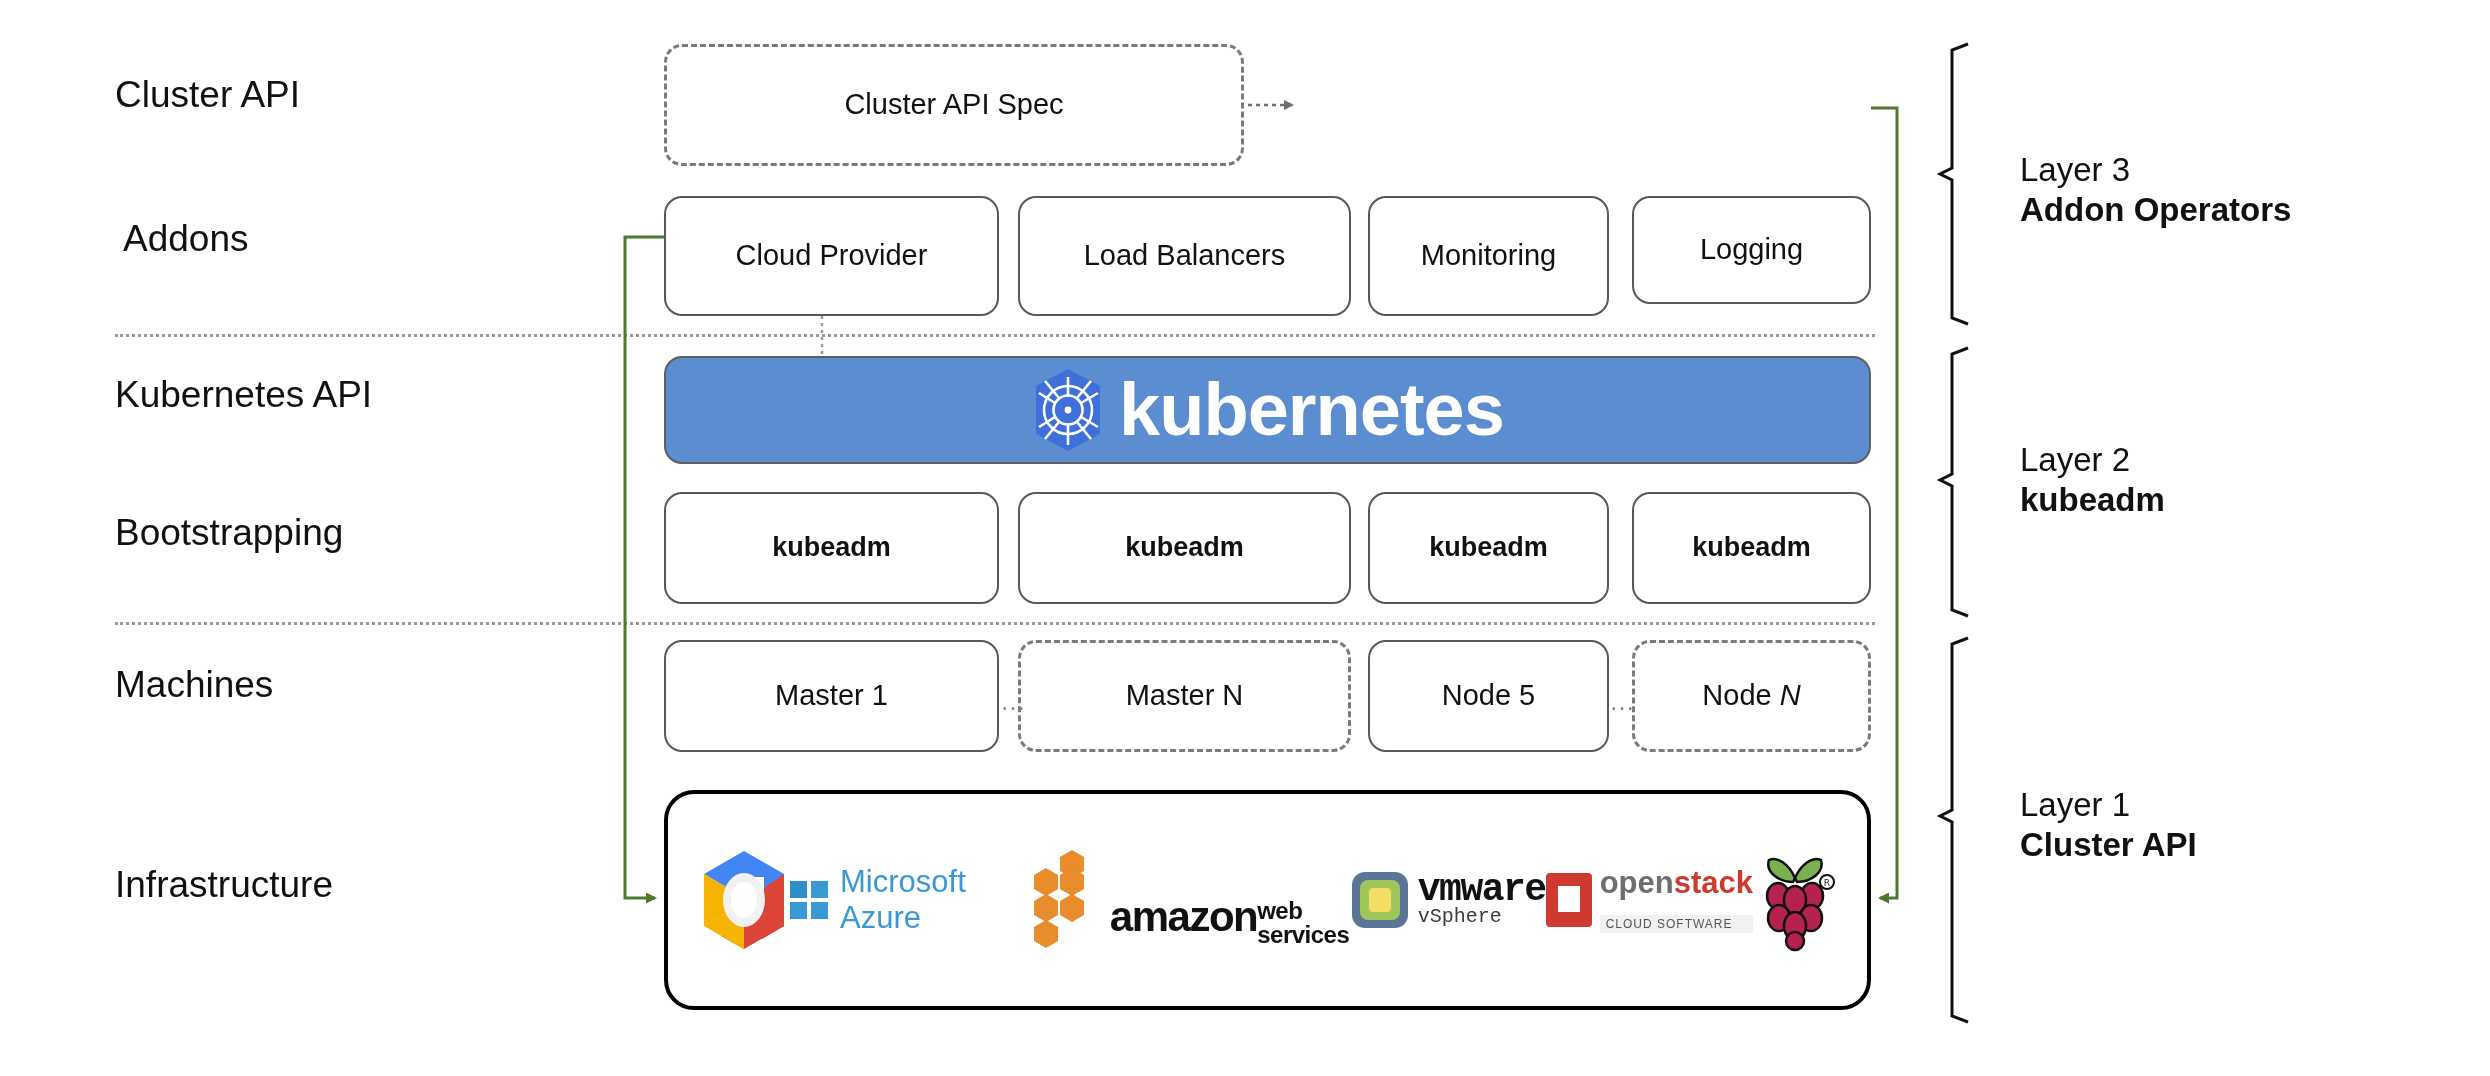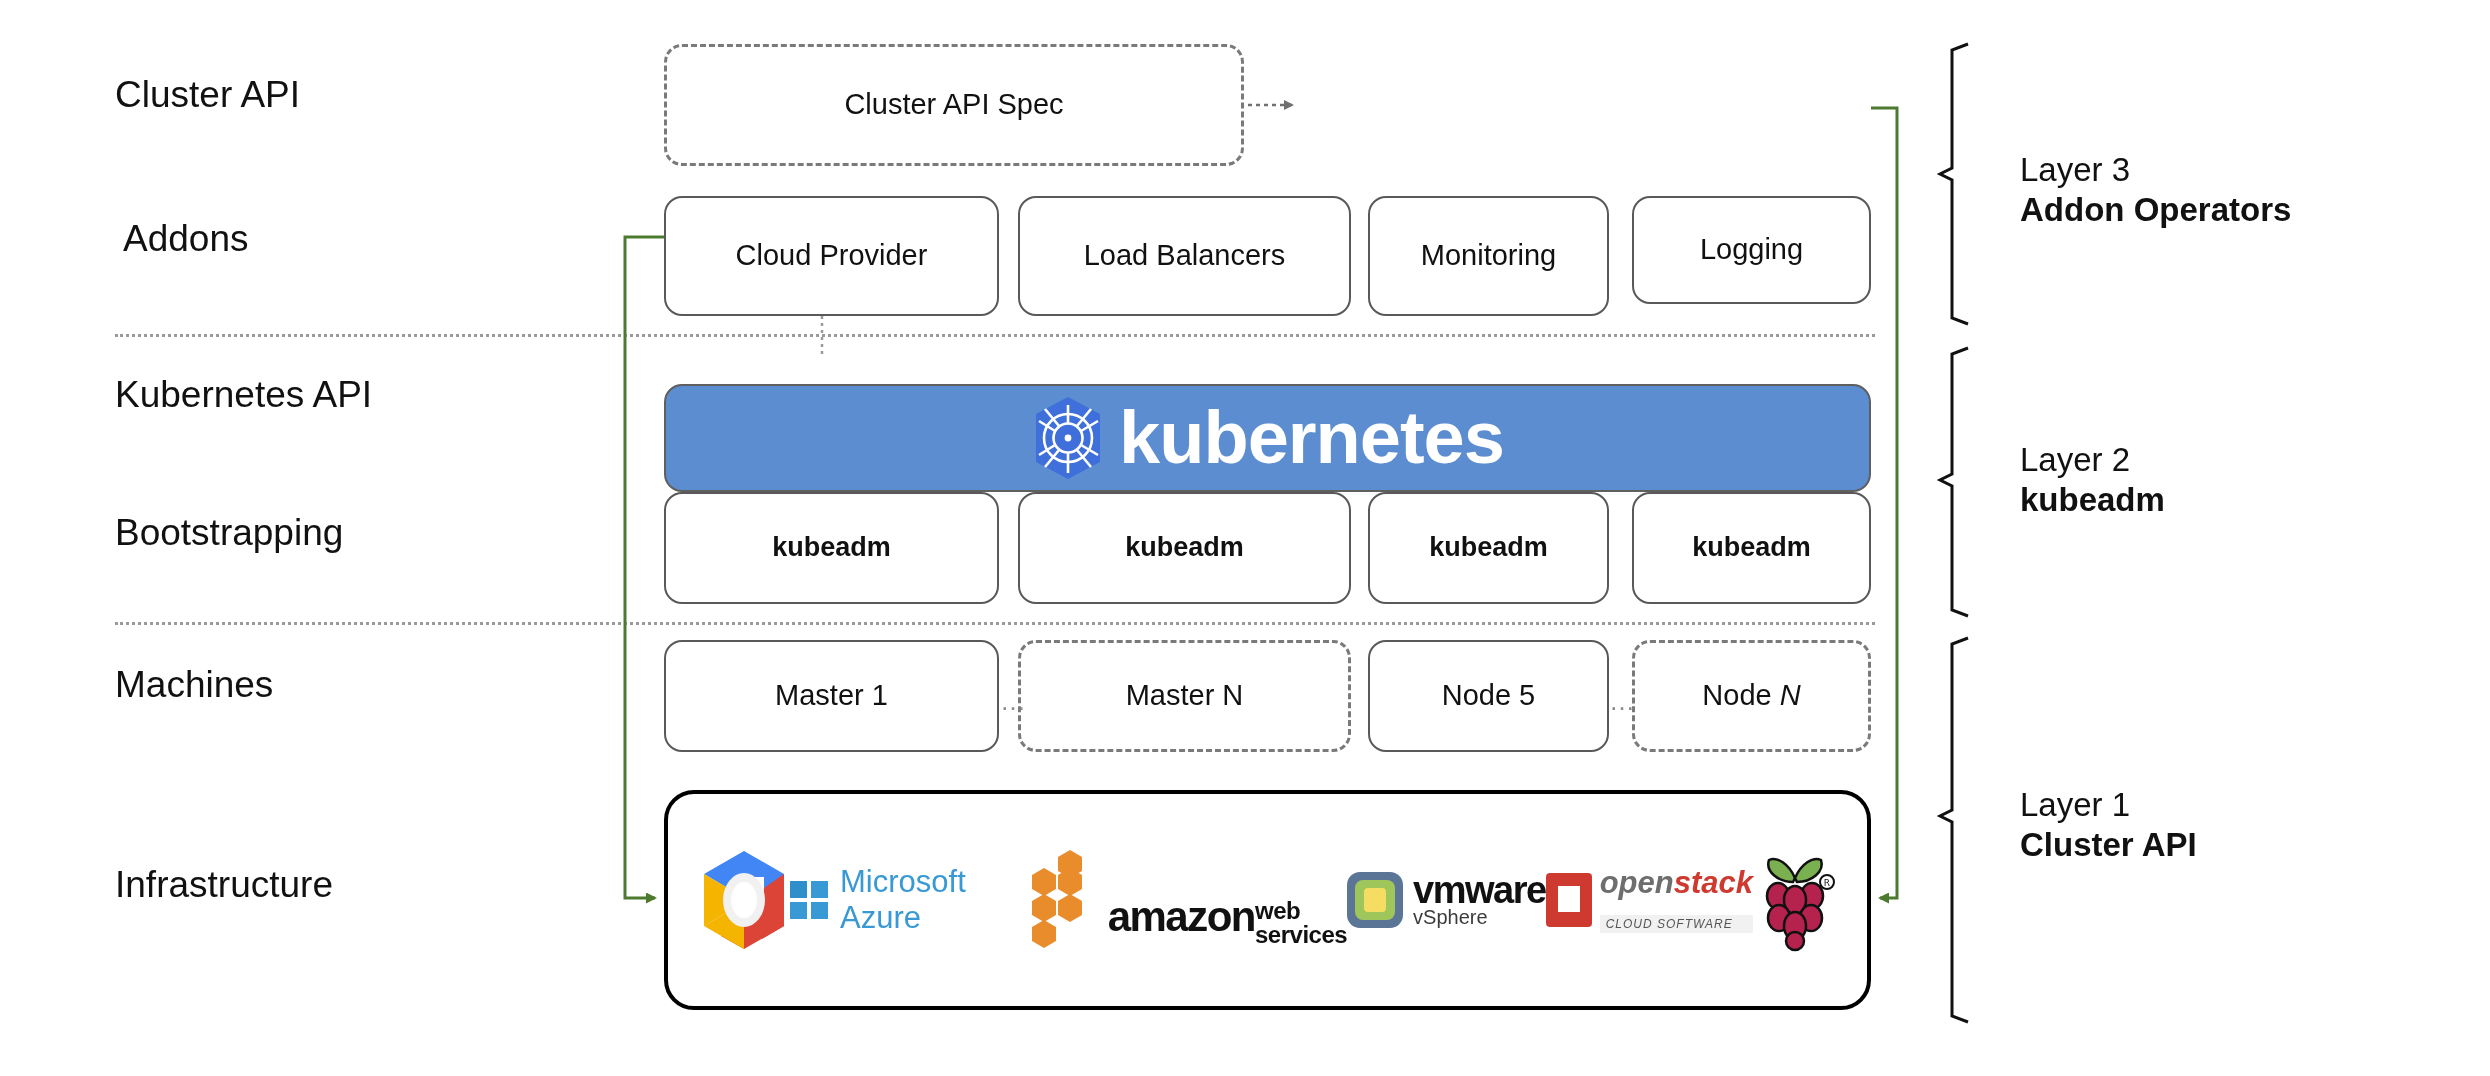--- a/index.html
+++ b/index.html
@@ -36,21 +36,21 @@
   .azure-grid i{display:block;background:#3999d4;}
   .azure-grid i:nth-child(1){background:#2e8fcb;}
   .azure-txt{font-size:31px;color:#3999d4;}
 
   
   .aws{display:flex;align-items:center;gap:4px;}
   .aws-word{font-size:42px;font-weight:bold;letter-spacing:-1.5px;line-height:.85;color:#111;}
   .aws-sub{font-size:24px;font-weight:bold;letter-spacing:-.5px;color:#111;line-height:1;}
 
   
-  .vmw{display:flex;align-items:center;gap:10px;}
+  .vmw{display:flex;align-items:center;gap:10px;font-family:Liberation Mono, monospace;}
   .vmw-tile{width:56px;height:56px;border-radius:13px;background:#5b7596;
             display:flex;align-items:center;justify-content:center;}
   .vmw-inner{width:40px;height:40px;border-radius:8px;background:#9ec65a;
              display:flex;align-items:center;justify-content:center;}
   .vmw-core{width:22px;height:24px;background:#f4dd62;border-radius:4px;}
   .vmw-word{font-size:38px;font-weight:bold;letter-spacing:-1.5px;line-height:.9;color:#111;}
   .vmw-sub{font-size:20px;color:#3b3b3b;line-height:1;}
 
   
   .ops{display:flex;align-items:center;gap:8px;}
@@ -98,21 +98,21 @@
   <div class="box box-solid" style="left:1018px;top:196px;width:333px;height:120px;">
     <span class="box-label">Load Balancers</span>
   </div>
   <div class="box box-solid" style="left:1368px;top:196px;width:241px;height:120px;">
     <span class="box-label">Monitoring</span>
   </div>
   <div class="box box-solid" style="left:1632px;top:196px;width:239px;height:108px;">
     <span class="box-label">Logging</span>
   </div>
 
-  <div class="k8s" style="left:664px;top:356px;width:1207px;height:108px;margin-top:28px;">
+  <div class="k8s" style="left:664px;top:356px;width:1207px;height:108px;">
     <span class="logo">
       <svg width="74" height="86" viewBox="0 0 74 86" aria-hidden="true">
         <polygon points="37,2 69,19 69,67 37,84 5,67 5,19" fill="#3e6fdb"></polygon>
         <g stroke="#ffffff" stroke-width="2.6" fill="none">
           <circle cx="37" cy="43" r="24"></circle>
           <circle cx="37" cy="43" r="14.5"></circle>
           <circle cx="37" cy="43" r="3.4" fill="#ffffff" stroke="none"></circle>
           <line x1="37" y1="10" x2="37" y2="29"></line>
           <line x1="37" y1="57" x2="37" y2="78"></line>
           <line x1="8" y1="26" x2="24" y2="36"></line>
@@ -219,21 +219,21 @@
             </span>
         </span>
         <span style="display:flex;flex-direction:column;">
           <span class="vmw-word">vmware</span>
           <span class="vmw-sub">vSphere</span>
         </span>
       </span>
 
       <span class="logo ops">
         <span class="ops-mark"></span>
-        <span style="display:flex;flex-direction:column;gap:17px;font-style:italic;">
+        <span style="display:flex;flex-direction:column;gap:17px;">
           <span class="ops-word"><span class="ops-open">open</span><span class="ops-stack">stack</span></span>
           <span class="ops-sub">CLOUD SOFTWARE</span>
         </span>
       </span>
 
       <span class="logo rpi">
         <svg width="84" height="104" viewBox="0 0 84 104" aria-hidden="true">
           <g fill="#7ab04f" stroke="#111" stroke-width="2.5">
             <path d="M42 30 C36 16 24 8 16 12 C12 24 26 34 40 34 Z"></path>
             <path d="M42 30 C48 16 60 8 68 12 C72 24 58 34 44 34 Z"></path>

